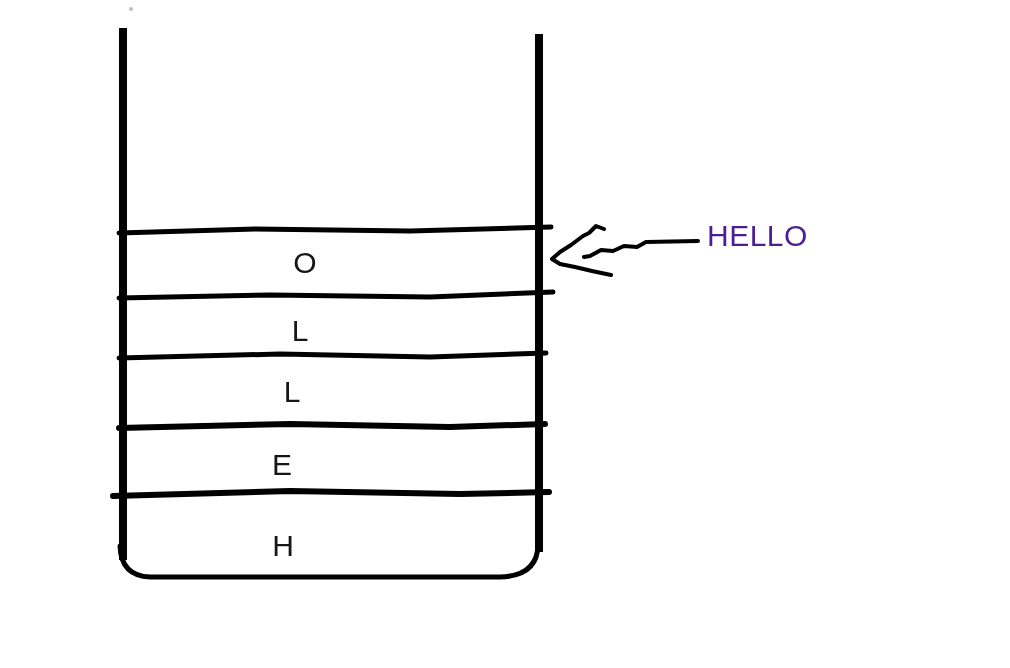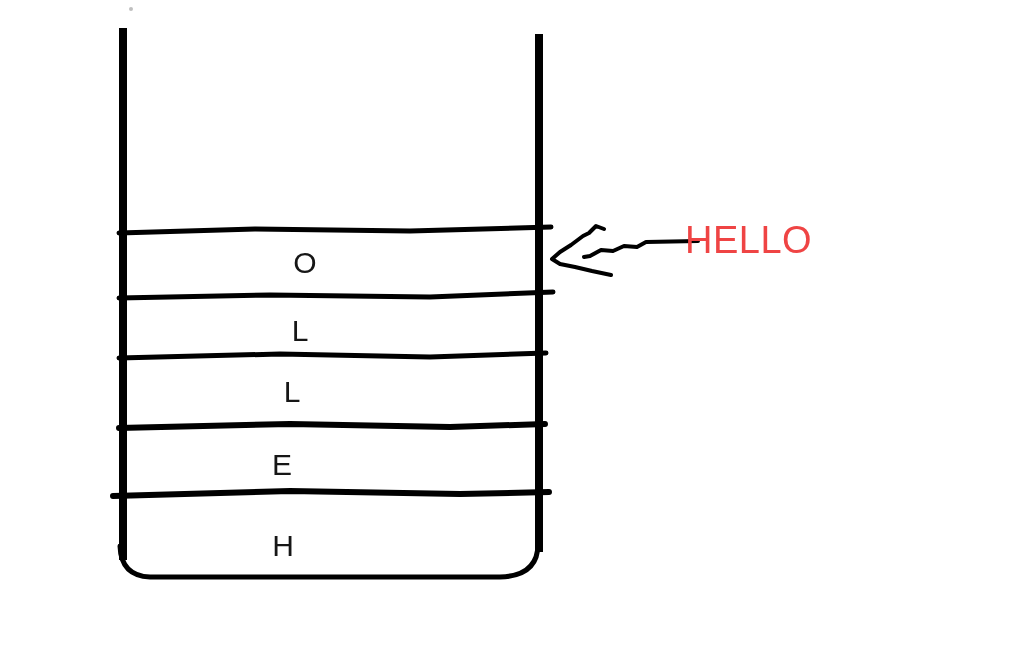--- a/index.html
+++ b/index.html
@@ -23,25 +23,25 @@
   .cell-letter {
     position: absolute;
     transform: translate(-50%, -50%);
     font-size: 30px;
     line-height: 1;
     color: #161616;
     white-space: nowrap;
   }
   .hello-label {
     position: absolute;
-    left: 685px;
+    left: 707px;
     top: 221px;
-    font-size: 38px;
+    font-size: 30px;
     line-height: 1;
-    color: #ef4444;
+    color: #4c1d95;
     letter-spacing: 0.5px;
     white-space: nowrap;
   }
 </style>
 </head>
 <body>
 
 <div class="stage">
 
   <svg class="drawing" width="1010" height="668" viewBox="0 0 1010 668">

